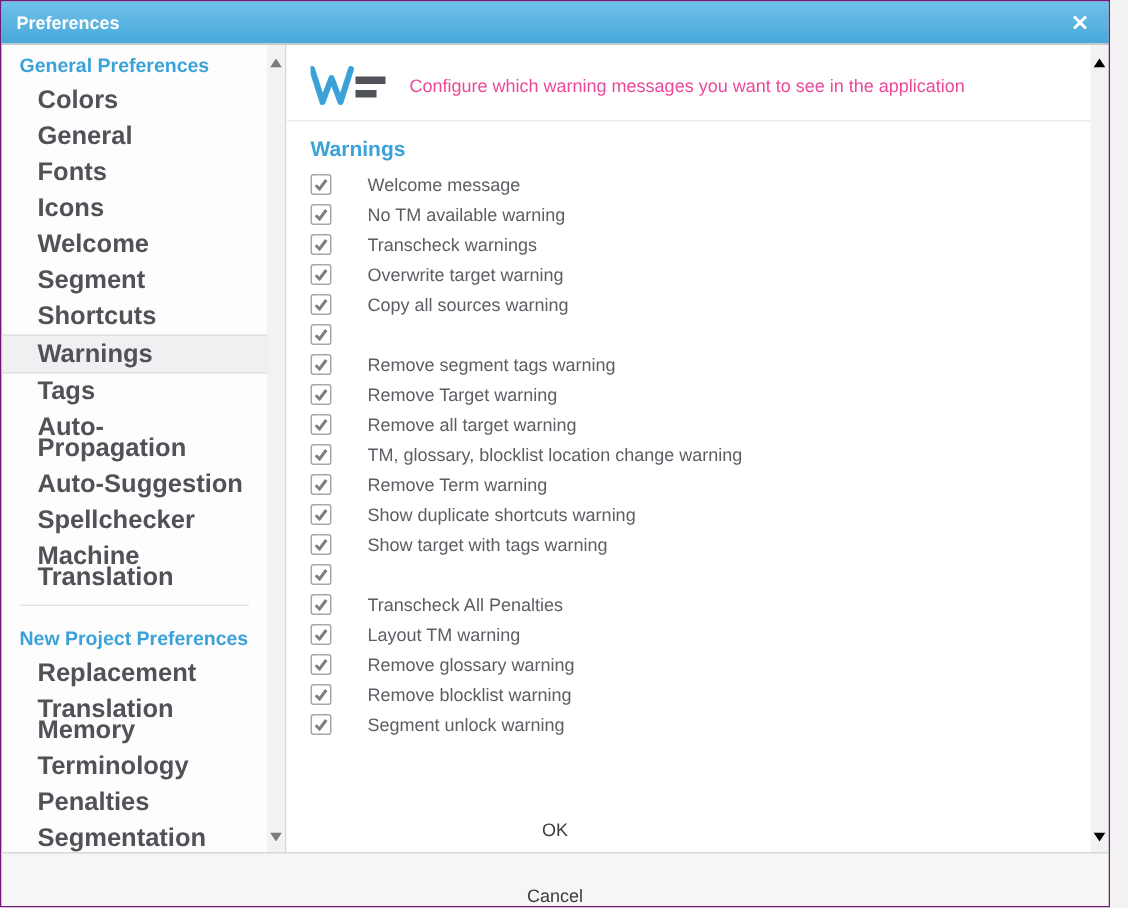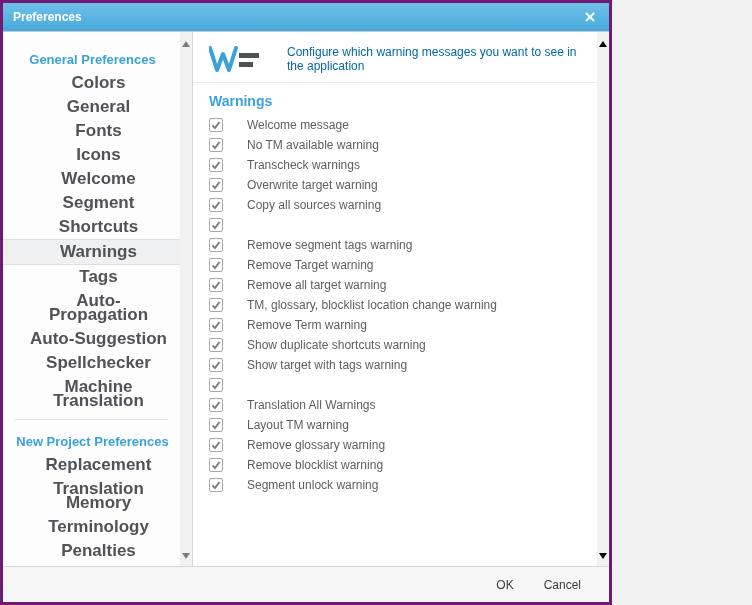--- a/index.html
+++ b/index.html
@@ -1,43 +1,43 @@
 <!DOCTYPE html>
 <html><head>
 <meta charset="utf-8">
 <style>
   * { box-sizing: border-box; margin: 0; padding: 0; }
   html, body { width: 752px; height: 605px; font-family: Arial, Helvetica, sans-serif; font-size: 12px; color: #4f5257; background: #f2f2f2; }
-  .window { width: 612px; height: 605px; background: #fff; border: 3px solid #701a75; display: flex; flex-direction: column; position: relative; }
+  .window { width: 740px; height: 605px; background: #fff; border: 1px solid #701a75; display: flex; flex-direction: column; position: relative; }
   .titlebar { height: 28px; background: linear-gradient(#6fc0e8, #47a9da); color: #fff; font-weight: bold; font-size: 12px; display: flex; align-items: center; padding: 0 10px; }
   .titlebar .title { flex: 1; }
   .titlebar .close { width: 18px; height: 18px; display: flex; align-items: center; justify-content: center; cursor: pointer; }
   .titlebar .close svg { stroke: #fff; stroke-width: 2; }
   .main { flex: 1; display: flex; overflow: hidden; border-top: 1px solid #c8c8c8; }
   .sidebar-wrap { width: 190px; display: flex; border-right: 1px solid #d7d7d7; background: #fdfdfd; }
   .sb-scroll { width: 12px; background: #f2f2f2; display: flex; flex-direction: column; align-items: center; justify-content: space-between; padding: 4px 0; }
   .sb-scroll .arrow svg { fill: #7c7c7c; }
-  .sidebar { flex: 1; overflow: hidden; padding-top: 14px; text-align: center; }
+  .sidebar { flex: 1; overflow: hidden; padding-top: 0; }
   .group-header { color: #3aa2d8; font-weight: bold; font-size: 13px; padding: 6px 10px 4px 12px; }
   .divider { height: 1px; background: #e3e3e3; margin: 6px 12px 8px 12px; }
   .sidebar ul { list-style: none; }
   .sidebar li { padding: 5px 10px 5px 24px; font-weight: bold; font-size: 17px; color: #505258; cursor: pointer; line-height: 14px; }
   .sidebar li.selected { background: #eef0f2; border-top: 1px solid #e0e0e0; border-bottom: 1px solid #e0e0e0; }
   .content-wrap { flex: 1; display: flex; background: #fff; }
   .content { flex: 1; overflow: hidden; padding: 0; }
   .cn-scroll { width: 12px; background: #f2f2f2; display: flex; flex-direction: column; align-items: center; justify-content: space-between; padding: 4px 0; }
   .banner { display: flex; align-items: center; gap: 14px; padding: 12px 18px 8px 16px; border-bottom: 1px solid #eaeaea; }
   .logo { width: 52px; height: 30px; }
-  .banner-text { font-size: 12px; color: #0369a1; margin-left: 12px; }
+  .banner-text { font-size: 12px; color: #ec4899; }
   .section-head { color: #3aa2d8; font-weight: bold; font-size: 14px; padding: 10px 16px 4px 16px; }
   .checks { padding: 2px 16px 8px 16px; }
   .check-row { display: flex; align-items: center; gap: 24px; padding: 3px 0; font-size: 12px; color: #5b5e63; }
   .chk { width: 14px; height: 14px; border: 1px solid #a7a7a7; border-radius: 2px; display: flex; align-items: center; justify-content: center; cursor: pointer; background: #fff; }
   .chk svg { stroke: #7a7f85; stroke-width: 2; fill: none; }
-  .footer { height: 36px; border-top: 1px solid #d7d7d7; background: #f6f6f6; display: flex; align-items: center; justify-content: flex-end; gap: 30px; padding: 0 28px; font-size: 12px; color: #3a3c40; }
+  .footer { height: 36px; border-top: 1px solid #d7d7d7; background: #f6f6f6; display: flex; align-items: center; justify-content: flex-end; gap: 30px; padding: 0 28px; font-size: 12px; color: #3a3c40; flex-direction: column; }
   .footer span { cursor: pointer; }
 </style>
 </head>
 <body>
 
 <div class="window">
   <div class="titlebar">
     <span class="title">Preferences</span>
     <span class="close">
       <svg width="12" height="12" viewBox="0 0 12 12">
@@ -210,21 +210,21 @@
                   <polyline points="1.5,5.5 4,8 8.5,2"></polyline>
                 </svg>
               </span>
             </div>
             <div class="check-row">
               <span class="chk">
                 <svg width="10" height="10" viewBox="0 0 10 10">
                   <polyline points="1.5,5.5 4,8 8.5,2"></polyline>
                 </svg>
               </span>
-              <span>Translation All Warnings</span>
+              <span>Transcheck All Penalties</span>
             </div>
             <div class="check-row">
               <span class="chk">
                 <svg width="10" height="10" viewBox="0 0 10 10">
                   <polyline points="1.5,5.5 4,8 8.5,2"></polyline>
                 </svg>
               </span>
               <span>Layout TM warning</span>
             </div>
             <div class="check-row">

